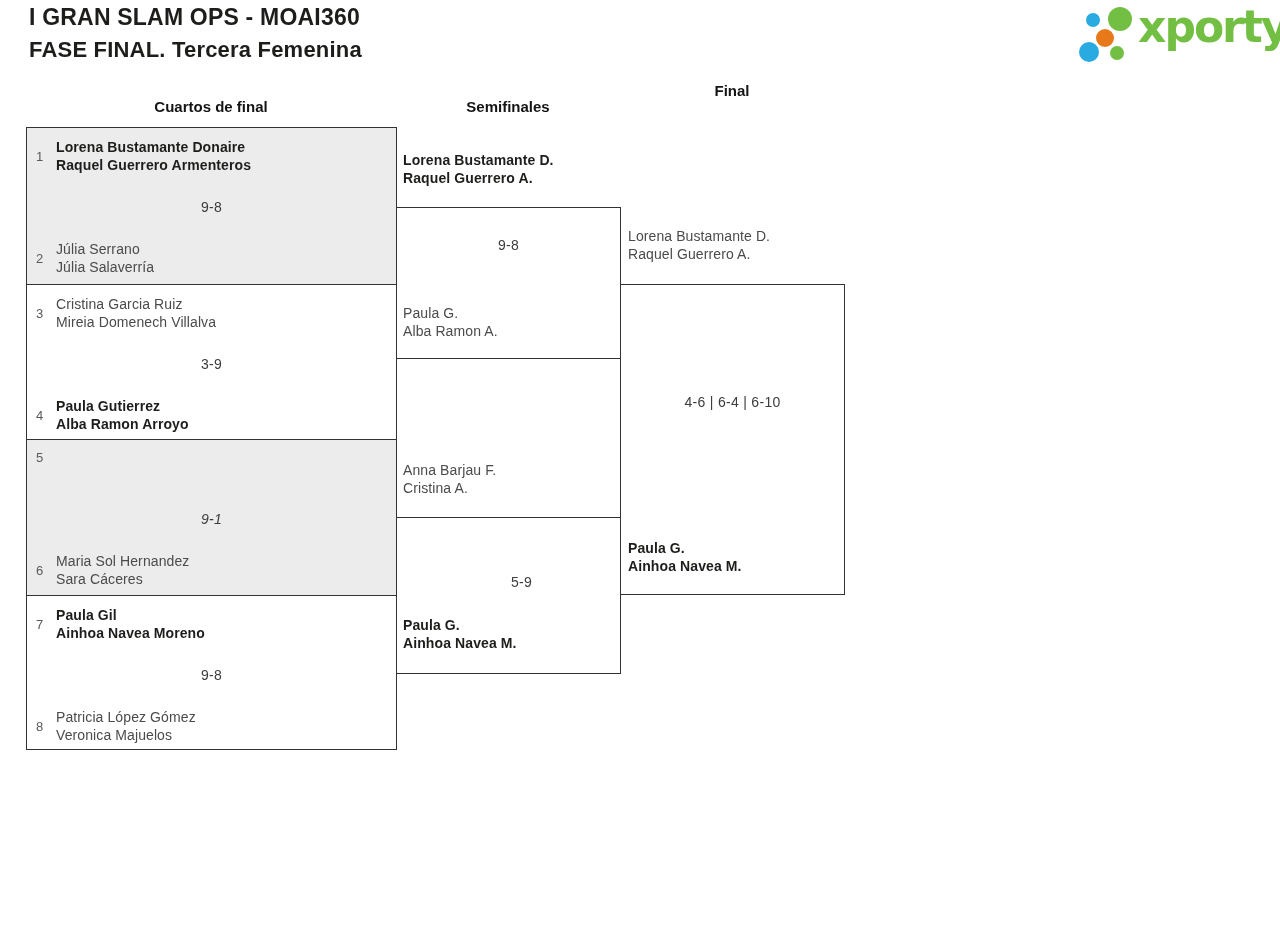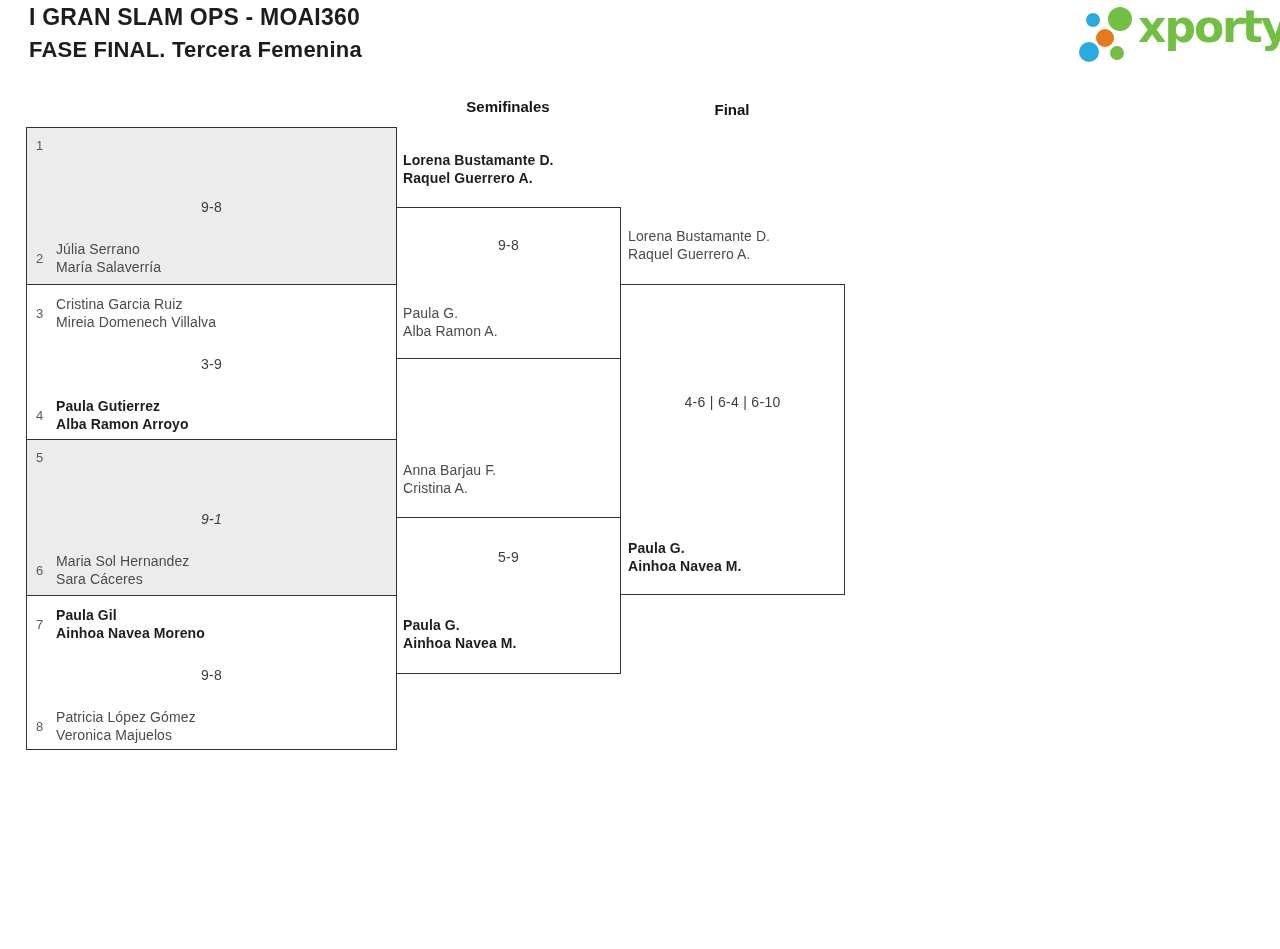--- a/index.html
+++ b/index.html
@@ -47,35 +47,40 @@
     <span class="logo-dot" style="left:15px;top:13px;width:14px;height:14px;background:#29abe2;"></span>
     <span class="logo-dot" style="left:37px;top:7px;width:24px;height:24px;background:#72bf44;"></span>
     <span class="logo-dot" style="left:25px;top:29px;width:18px;height:18px;background:#e8791b;"></span>
     <span class="logo-dot" style="left:8px;top:42px;width:20px;height:20px;background:#29abe2;"></span>
     <span class="logo-dot" style="left:39px;top:46px;width:14px;height:14px;background:#72bf44;"></span>
     <span class="wordmark" style="left:67px;">xporty</span>
   </div>
 
   <div class="abs title-line2">FASE FINAL. Tercera Femenina</div>
 
+  <div class="abs round-header" style="left:0;top:98px;width:370px;">Cuartos de final</div>
   <div class="abs round-header" style="left:370px;top:98px;width:224px;">Semifinales</div>
-  <div class="abs round-header" style="left:594px;top:101px;width:224px;">Final</div>
+  <div class="abs round-header" style="left:594px;top:82px;width:224px;">Final</div>
 
   <div class="abs qf-box">
 
     <div class="qf-cell shaded" style="top:0;height:156px;">
       <div class="team" style="top:10px;">
         <span class="seed">1</span>
+        <span class="names winner">
+          <span class="nm">Lorena Bustamante Donaire</span>
+          <span class="nm">Raquel Guerrero Armenteros</span>
+        </span>
       </div>
       <div class="score qf-score" style="top:71px;">9-8</div>
       <div class="team" style="top:112px;">
         <span class="seed">2</span>
         <span class="names">
           <span class="nm">Júlia Serrano</span>
-          <span class="nm">María Salaverría</span>
+          <span class="nm">Júlia Salaverría</span>
         </span>
       </div>
     </div>
 
     <div class="qf-cell divided" style="top:156px;height:155px;">
       <div class="team" style="top:10px;">
         <span class="seed">3</span>
         <span class="names">
           <span class="nm">Cristina Garcia Ruiz</span>
           <span class="nm">Mireia Domenech Villalva</span>
@@ -139,21 +144,21 @@
     </span>
   </div>
 
   <div class="abs match-box" style="left:370px;top:517px;width:225px;height:157px;"></div>
   <div class="round-label" style="left:377px;top:461px;">
     <span class="names">
       <span class="nm">Anna Barjau F.</span>
       <span class="nm">Cristina A.</span>
     </span>
   </div>
-  <div class="abs score" style="left:370px;top:549px;width:225px;">5-9</div>
+  <div class="abs score" style="left:370px;top:574px;width:225px;padding-left:13px;">5-9</div>
   <div class="round-label" style="left:377px;top:616px;">
     <span class="names winner">
       <span class="nm">Paula G.</span>
       <span class="nm">Ainhoa Navea M.</span>
     </span>
   </div>
 
   <div class="abs match-box" style="left:594px;top:284px;width:225px;height:311px;"></div>
   <div class="round-label" style="left:602px;top:227px;">
     <span class="names">

